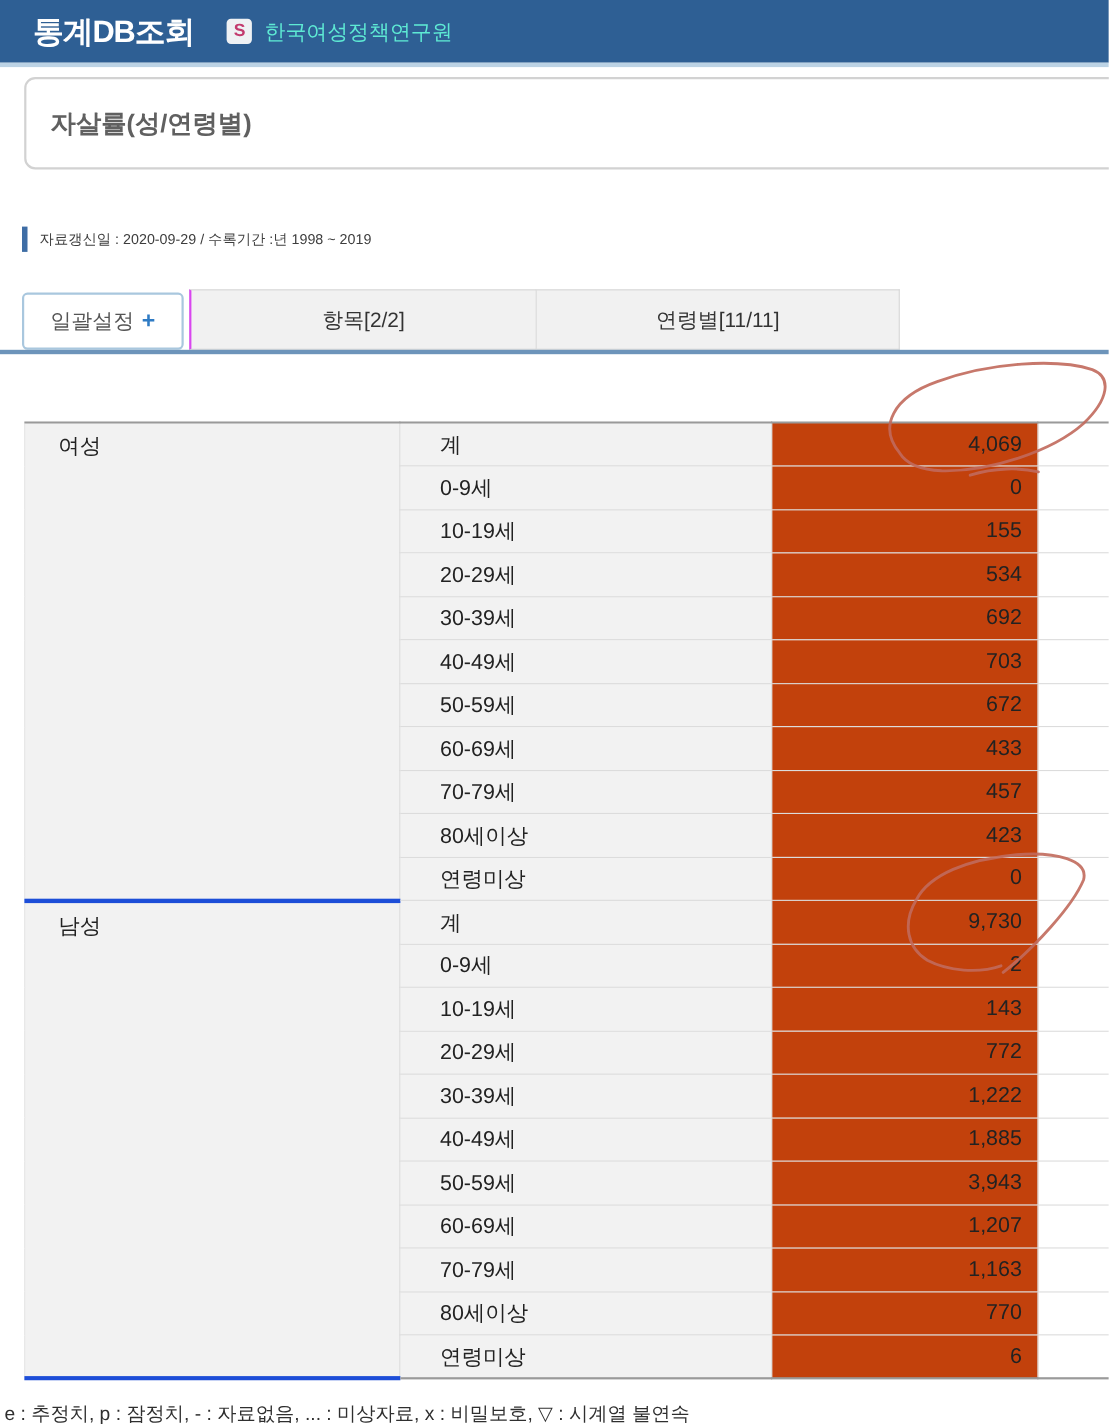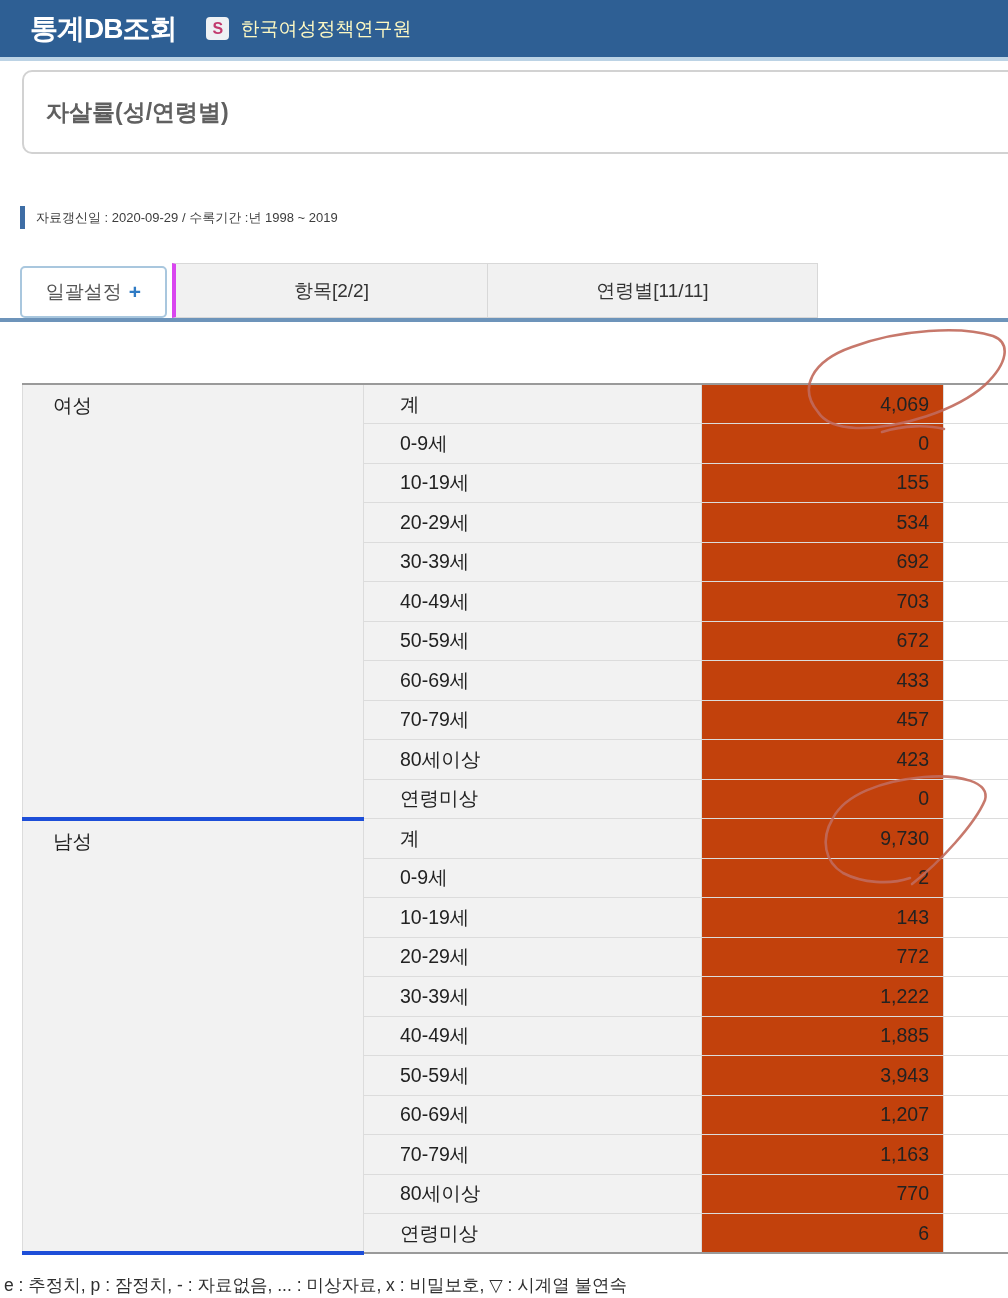--- a/index.html
+++ b/index.html
@@ -5,42 +5,42 @@
   html,body{margin:0;padding:0;}
   body{
     width:1008px;height:1298px;overflow:hidden;position:relative;background:#fff;
     font-family:"Liberation Sans","DejaVu Sans",sans-serif;color:#222;
   }
   
   .header{position:absolute;top:0;left:0;width:100%;height:57px;background:#2e5f94;display:flex;align-items:center;}
   .app-title{color:#fff;font-size:28px;font-weight:bold;margin-left:30px;letter-spacing:-1px;}
   .logo-badge{width:23px;height:23px;background:#eef1f4;border-radius:4px;color:#c23a6e;font-weight:bold;
     font-size:16px;display:flex;align-items:center;justify-content:center;margin-left:30px;}
-  .org-name{color:#fef9c3;font-size:19px;margin-left:11px;}
+  .org-name{color:#5eead4;font-size:19px;margin-left:11px;}
   .header-underline{position:absolute;top:57px;left:0;width:100%;height:4px;background:#bcd3e5;}
 
   
   .title-box{position:absolute;top:70px;left:22px;width:1010px;height:80px;border:2px solid #d2d2d2;
     border-radius:10px;display:flex;align-items:center;background:#fff;}
   .page-title{font-size:23px;color:#606060;font-weight:bold;margin-left:22px;}
 
   
   .info-line{position:absolute;top:206px;left:20px;display:flex;align-items:center;}
   .info-bar{width:5px;height:23px;background:#3e6da5;margin-right:11px;}
   .info-text{font-size:13px;color:#3d3d3d;}
 
   
   .tabbar{position:absolute;top:263px;left:0;width:100%;height:55px;padding-left:44px;}
   .batch-btn{position:absolute;left:20px;top:3px;width:143px;height:48px;background:#fff;border:2px solid #a9c7de;
     border-radius:5px;display:flex;align-items:center;justify-content:center;font-size:19px;color:#555;cursor:pointer;}
   .batch-plus{color:#2f7bc4;font-weight:bold;margin-left:7px;font-size:21px;}
   .tabs{position:absolute;left:172px;top:0;height:55px;display:flex;}
   .tab{box-sizing:border-box;height:55px;background:#f1f1f1;border:1px solid #d8d8d8;border-left:none;
     display:flex;align-items:center;justify-content:center;font-size:19px;color:#333;cursor:pointer;}
-  .tab.first{border-left:4px solid #d946ef;}
+  .tab.first{border-left:2px solid #d946ef;}
   .tab.w1{width:316px;} .tab.w2{width:302px;} .tab.w3{width:330px;}
   .tab-underline{position:absolute;top:318px;left:0;width:100%;height:4px;background:#6d94ba;}
 
   
   .table-wrap{position:absolute;top:383px;left:22px;width:986px;overflow:hidden;}
   table{border-collapse:collapse;table-layout:fixed;width:1081px;}
   col.c1{width:341px;} col.c2{width:338px;} col.c3{width:242px;} col.c4{width:160px;}
   td{height:39.5px;font-size:19.5px;color:#222;border:1px solid #dcdcdc;box-sizing:border-box;}
   table{border-top:2px solid #9a9a9a;border-bottom:2px solid #9a9a9a;border-left:1px solid #b9b9b9;}
   td.group-cell{background:#f2f2f2;vertical-align:top;padding:7px 0 0 30px;border-bottom:4px solid #1d4ed8;margin-top:12px;}

